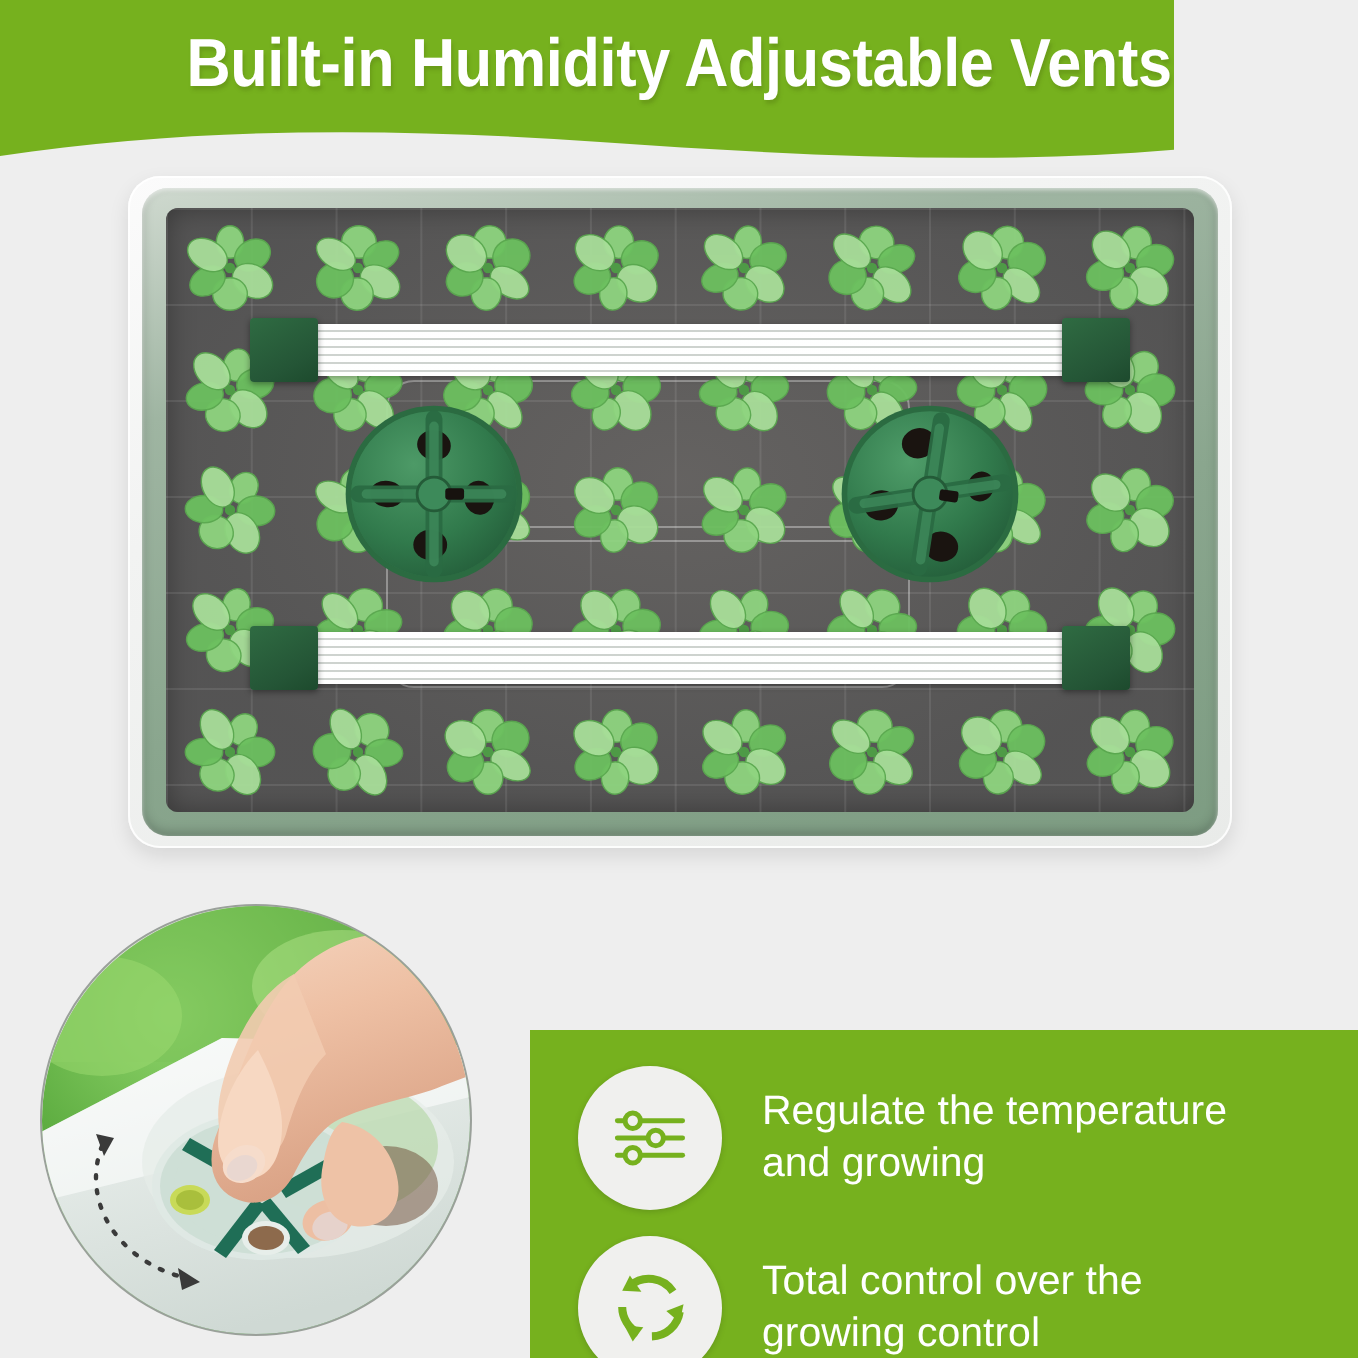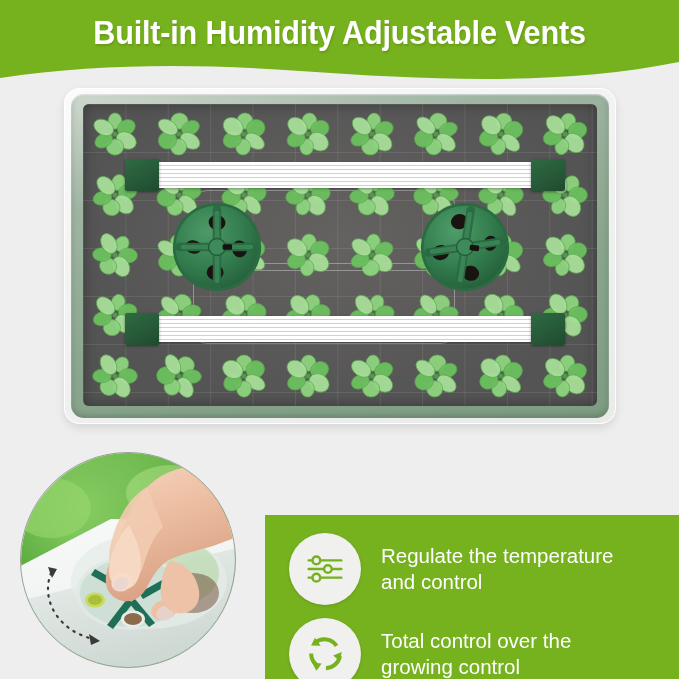--- a/index.html
+++ b/index.html
@@ -5,21 +5,21 @@
   html,body{margin:0;padding:0;}
   body{
     width:679px;height:679px;overflow:hidden;
     background:#eeeeee;
     font-family:"Liberation Sans","DejaVu Sans",sans-serif;
     position:relative;
   }
   #page{position:absolute;inset:0;width:679px;height:679px;background:#eeeeee;}
 
   
-  .header{position:absolute;left:0;top:0;width:679px;height:84px;overflow:hidden;}
+  .header{position:absolute;left:0;top:0;width:587px;height:84px;overflow:hidden;}
   .header-wave{position:absolute;left:0;top:0;width:679px;height:84px;}
   .header-title{
     position:absolute;left:0;top:13px;width:679px;text-align:center;
     color:#ffffff;font-size:34px;font-weight:bold;
     font-family:"Liberation Sans Narrow","Liberation Sans",sans-serif;
     letter-spacing:-0.2px;
     transform:scaleX(0.9);
     text-shadow:1px 2px 2px rgba(90,130,20,0.45);
     white-space:nowrap;
   }
@@ -1211,21 +1211,21 @@
           </g>
           <g fill="#f0f0ee" stroke="#76b11e" stroke-width="2.6">
             <circle cx="15" cy="15" r="4"></circle>
             <circle cx="27" cy="24" r="4"></circle>
             <circle cx="15" cy="33" r="4"></circle>
           </g>
         </svg>
       </div>
       <div class="feat-text">
         <div>Regulate the temperature</div>
-        <div>and control</div>
+        <div>and growing</div>
       </div>
     </div>
 
     <div class="feat-row" style="top:103px;">
       <div class="feat-icon">
         <svg viewBox="0 0 48 48" width="46" height="46">
           <g fill="none" stroke="#76b11e" stroke-width="4.2" stroke-linecap="butt">
             <path d="M13.5,12.5 A15,15 0 0 1 36,15.5"></path>
             <path d="M39.5,26 A15,15 0 0 1 25,38.8"></path>
             <path d="M18,37 A15,15 0 0 1 9.5,23.5"></path>

